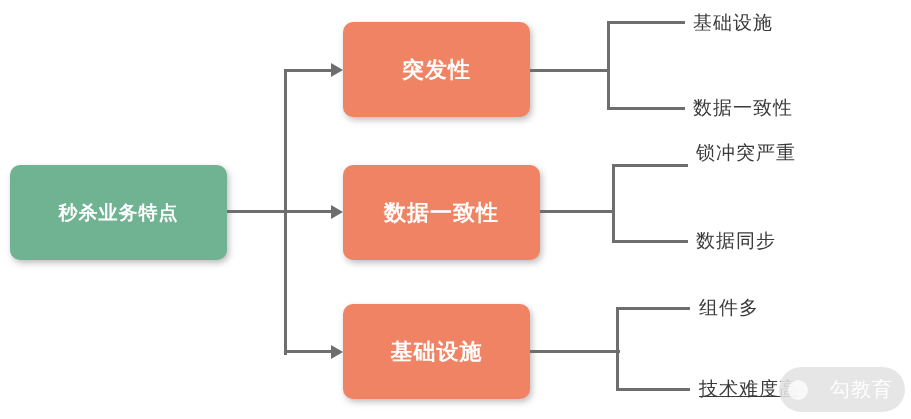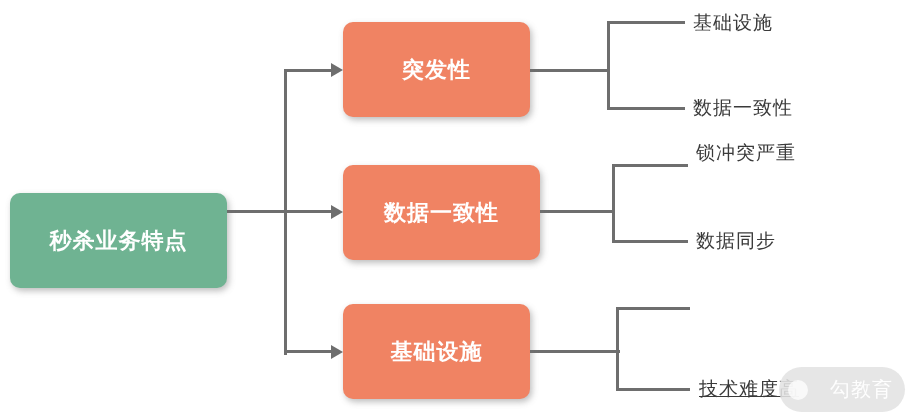--- a/index.html
+++ b/index.html
@@ -6,21 +6,21 @@
   body{font-family:"Liberation Sans","DejaVu Sans",sans-serif;}
   .canvas{position:relative;width:911px;height:419px;background:var(--canvas-bg,#ffffff);overflow:hidden;}
   .line{position:absolute;background:var(--connector,#6E6E6E);}
   .arrow{position:absolute;width:0;height:0;
          border-left:12px solid var(--connector,#6E6E6E);
          border-top:7px solid transparent;
          border-bottom:7px solid transparent;}
   .node{position:absolute;display:flex;align-items:center;justify-content:center;
         color:var(--node-text,#FFFFFF);font-weight:bold;border-radius:10px;
         box-shadow:2px 3px 6px rgba(110,110,110,.45);letter-spacing:1px;}
-  .root-node{background:var(--root-fill,#6FB392);font-size:22px;margin-top:28px;}
+  .root-node{background:var(--root-fill,#6FB392);font-size:19px;}
   .branch-node{background:var(--branch-fill,#F08363);font-size:22px;}
   .leaf{position:absolute;transform:translateY(-50%);font-size:19px;
         color:var(--leaf-text,#3A3A3A);white-space:nowrap;letter-spacing:1px;}
   .watermark{position:absolute;left:779px;top:367px;width:126px;height:45px;
              border-radius:23px;background:rgba(226,226,226,0.88);
              display:flex;align-items:center;justify-content:flex-end;
              padding-right:12px;box-sizing:border-box;gap:22px;}
   .wm-logo{width:20px;height:20px;border-radius:50%;background:rgba(255,255,255,0.75);flex:0 0 auto;}
   .wm-text{font-size:20px;color:rgba(255,255,255,0.95);letter-spacing:1px;white-space:nowrap;}
 </style>
@@ -65,20 +65,21 @@
   </div>
 
   <div class="node branch-node" style="left:343px;top:165px;width:197px;height:95px;">
     <span>数据一致性</span>
   </div>
 
   <div class="leaf" style="left:693px;top:23px;">基础设施</div>
   <div class="leaf" style="left:693px;top:108px;">数据一致性</div>
   <div class="leaf" style="left:696px;top:153px;">锁冲突严重</div>
   <div class="leaf" style="left:696px;top:241px;">数据同步</div>
+  <div class="leaf" style="left:699px;top:308px;">组件多</div>
   <div class="leaf" style="left:699px;top:389px;text-decoration:underline;">技术难度高</div>
 
   <div class="watermark">
     <span class="wm-logo"></span>
     <span class="wm-text">勾教育</span>
   </div>
 
 </div>
 
 </body></html>

